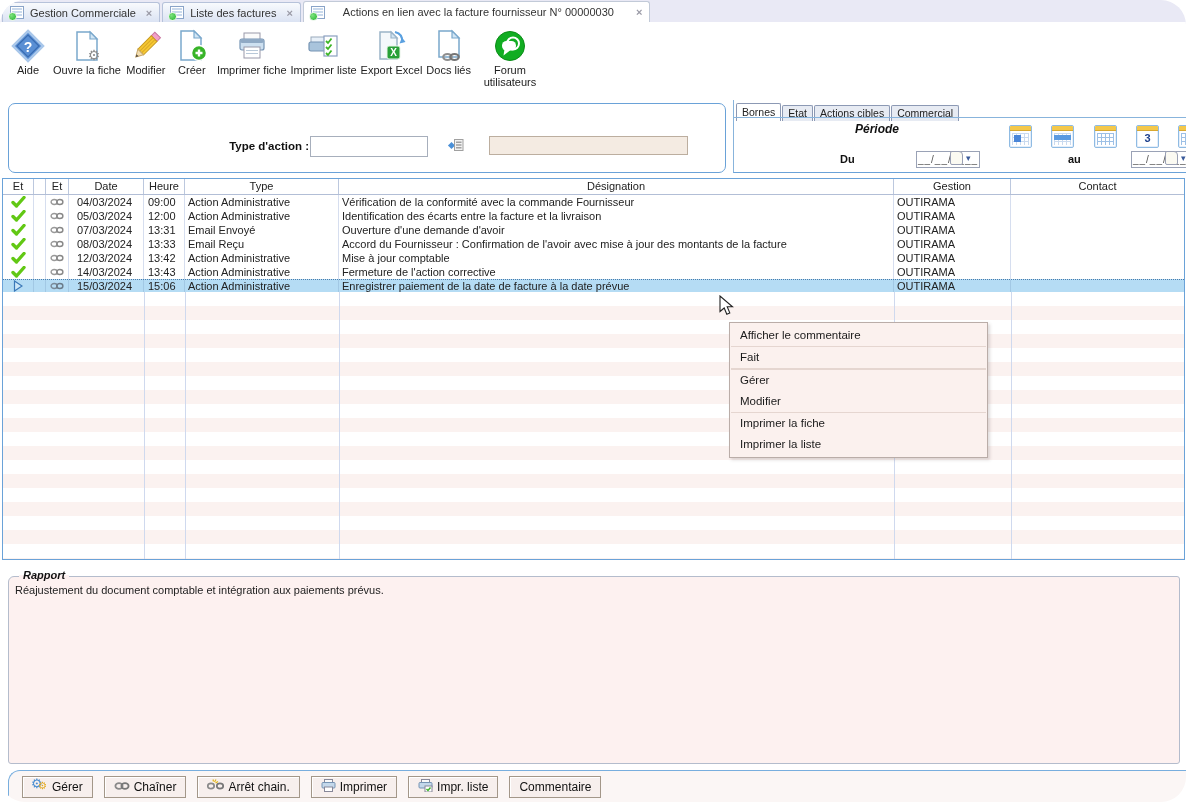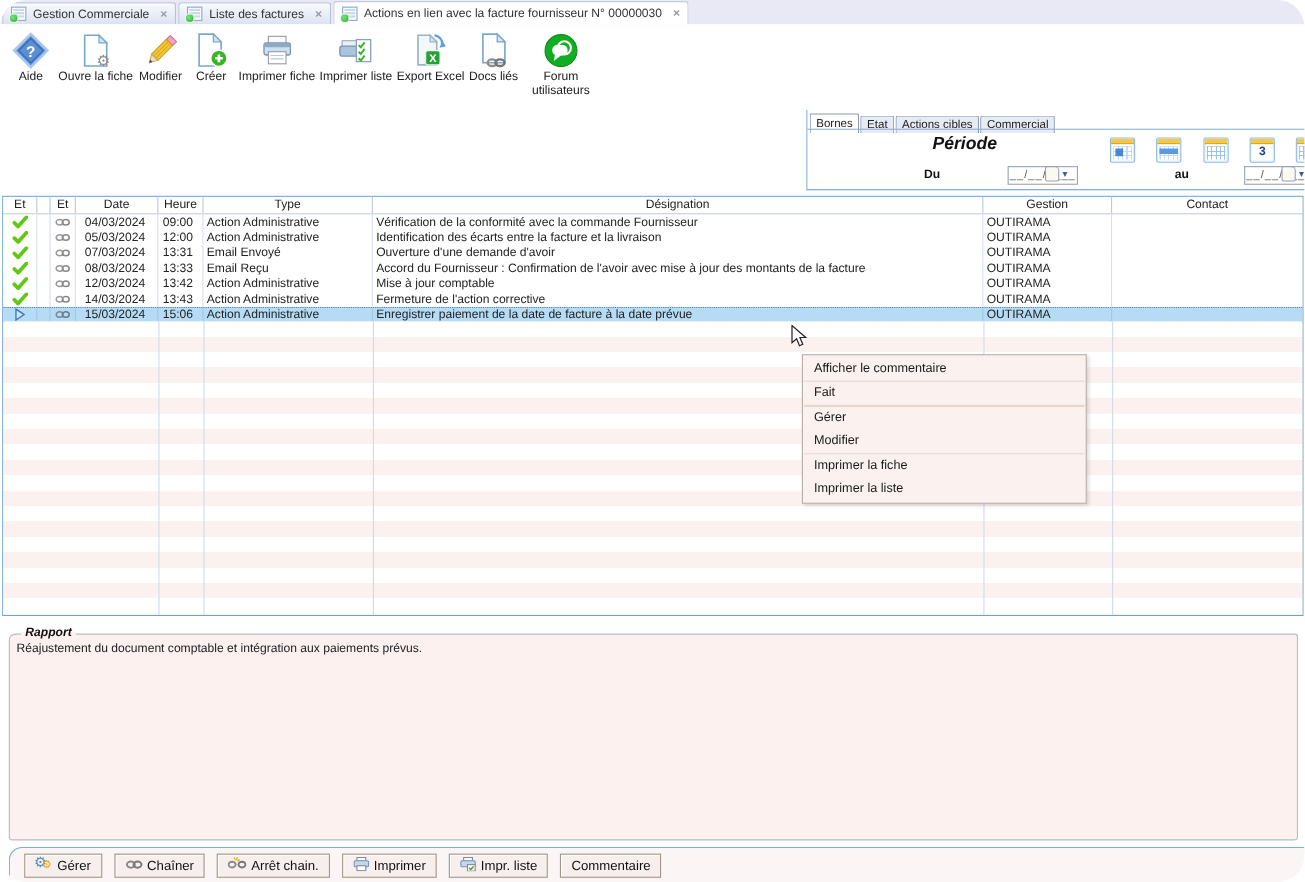--- a/index.html
+++ b/index.html
@@ -6,21 +6,21 @@
   body{width:1186px;height:802px;overflow:hidden;background:#fff;
        font-family:"Liberation Sans","DejaVu Sans",sans-serif;color:#222;}
   .screen{position:relative;width:1186px;height:802px;background:#fff;overflow:hidden;border-radius:25px;}
 
   
   .tabbar{position:absolute;top:0;left:0;width:100%;height:22px;background:#e9e9f5;
           border-bottom:2px solid #fff;display:flex;align-items:flex-end;}
   .tab{height:19px;display:flex;align-items:center;padding:0 7px;margin-left:2px;
        font-size:11px;color:#333;background:linear-gradient(#f8fafd,#dbe3f3);
        border:1px solid #b6c2da;border-bottom:none;border-radius:3px 3px 0 0;white-space:nowrap;}
-  .tab.active{background:#fff;height:20px;border-color:#c2cad8;}
+  .tab.active{background:#fff;height:20px;border-color:#c2cad8;gap:12px;}
   .tab .tabicon{width:12px;height:11px;background:#fff;border:1px solid #8aa4c8;position:relative;margin-right:6px;flex:none;}
   .tab .tabicon i{position:absolute;left:1px;right:1px;height:2px;background:#c9d9ec;}
   .tab .tabicon i:nth-child(1){top:1px}.tab .tabicon i:nth-child(2){top:4px}.tab .tabicon i:nth-child(3){top:7px}
   .tab .tabicon::after{content:"";position:absolute;left:-3px;bottom:-3px;width:7px;height:7px;border-radius:50%;
        background:radial-gradient(circle at 35% 35%, #7de27f, #21b32c);border:1px solid #e8f6e8;}
   .tab .x{margin-left:10px;color:#9a9aa6;font-size:11px;font-weight:bold;}
 
   
   .toolbar{position:absolute;top:24px;left:0;width:100%;height:78px;background:#fff;
            display:flex;align-items:flex-start;padding:4px 0 0 7px;}
@@ -41,21 +41,21 @@
 
   
   .period-panel{position:absolute;left:733px;top:100px;width:453px;height:72px;
                 border-left:1px solid #88b4dc;border-bottom:1px solid #6aa2d8;}
   .ptabs{position:absolute;top:3px;left:2px;display:flex;align-items:flex-end;}
   .ptab{font-size:10.5px;color:#222;background:#e7ebf3;border:1px solid #8c99b4;border-bottom:none;
         border-radius:2px 2px 0 0;padding:1px 5px 2px;margin-right:1px;height:12px;line-height:12px;}
   .ptab.active{background:#fff;height:14px;line-height:14px;}
   .pline{position:absolute;top:17px;left:0;width:100%;border-top:1px solid #88b4dc;}
   .ptitle{position:absolute;left:68px;top:22px;width:150px;text-align:center;
-          font-size:16px;font-weight:bold;font-style:italic;color:#111;}
+          font-size:12px;font-weight:bold;font-style:italic;color:#111;}
   .calbtn{position:absolute;top:25px;width:21px;height:21px;background:#fff;border:1px solid #8fbbe3;
           border-radius:2px;overflow:hidden;box-shadow:0 0 0 1px #e4eefa inset;}
   .calbtn .bar{height:4px;background:#f4c84a;border-bottom:1px solid #d8a830;}
   .calbtn .grid{position:absolute;left:2px;right:2px;top:7px;bottom:2px;
       background-image:repeating-linear-gradient(to right,#c9daef 0 1px,transparent 1px 4px),
                        repeating-linear-gradient(to bottom,#c9daef 0 1px,transparent 1px 4px);}
   .calbtn .grid.strong{background-image:repeating-linear-gradient(to right,#9dc0e6 0 1px,transparent 1px 4px),
                        repeating-linear-gradient(to bottom,#9dc0e6 0 1px,transparent 1px 4px);}
   .calbtn .daycell{position:absolute;left:4px;top:9px;width:7px;height:7px;background:#4a86d8;}
   .calbtn .weekrow{position:absolute;left:2px;right:2px;top:9px;height:5px;background:#5a9ae0;}
@@ -251,20 +251,34 @@
           <circle cx="17" cy="17" r="14.5" fill="#11ad22" stroke="#0c8c18" stroke-width="1"></circle>
           <circle cx="20" cy="14.5" r="6" fill="none" stroke="#fff" stroke-width="2"></circle>
           <rect x="9" y="12" width="14" height="9.5" rx="4.5" fill="#fff"></rect>
           <polygon points="11.5,20 10.5,26.5 17.5,21" fill="#fff"></polygon>
         </svg>
       </span>
       <span>Forum utilisateurs</span>
     </div>
   </div>
 
+  <div class="filter-panel">
+    <div class="filter-label">Type d'action :</div>
+    <input class="filter-input" value="" style="">
+    <span class="filter-listicon">
+      <svg width="18" height="14" viewBox="0 0 18 14">
+        <rect x="3" y="5" width="5" height="5" transform="rotate(45 5.5 7.5)" fill="#4a90d8"></rect>
+        <rect x="8.5" y="1.5" width="8.5" height="11" fill="#f2f2f2" stroke="#a0a0a0" stroke-width="1"></rect>
+        <line x1="10" y1="4.2" x2="15.5" y2="4.2" stroke="#8c8c8c" stroke-width="1.2"></line>
+        <line x1="10" y1="7" x2="15.5" y2="7" stroke="#8c8c8c" stroke-width="1.2"></line>
+        <line x1="10" y1="9.8" x2="15.5" y2="9.8" stroke="#8c8c8c" stroke-width="1.2"></line>
+      </svg>
+    </span>
+    <div class="filter-linked"></div>
+  </div>
 
   <div class="period-panel">
     <div class="ptabs">
       <div class="ptab active">Bornes</div>
       <div class="ptab">Etat</div>
       <div class="ptab">Actions cibles</div>
       <div class="ptab">Commercial</div>
     </div>
     <div class="pline"></div>
     <div class="ptitle">Période</div>

